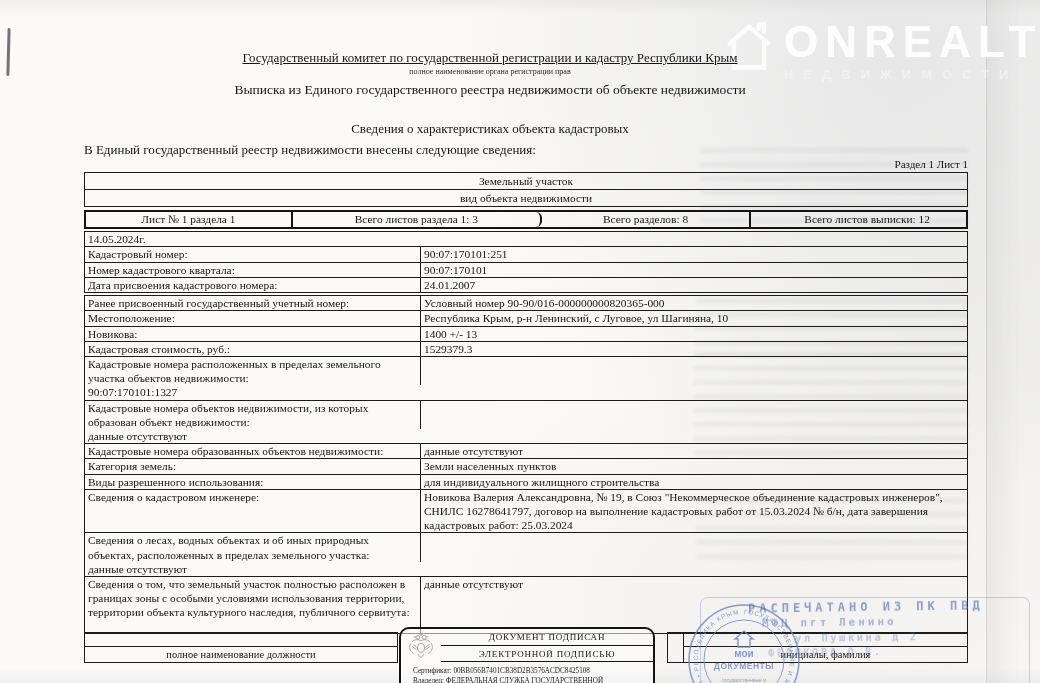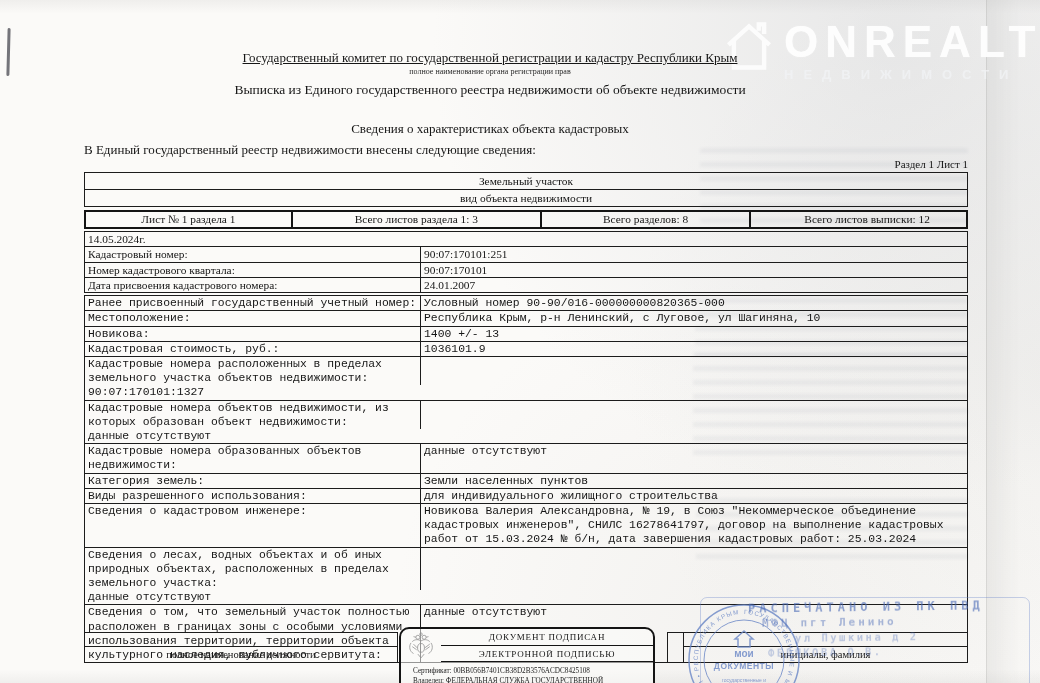--- a/index.html
+++ b/index.html
@@ -34,29 +34,29 @@
   .intro{top:142px;left:84px;font-size:13px;z-index:1;}
   .razdel{top:158px;left:760px;width:208px;text-align:right;font-size:11px;z-index:1;}
   
   .tbl{left:84px;width:884px;z-index:1;box-sizing:border-box;font-size:11.4px;line-height:14.2px;}
   .obj-tbl{top:172px;border:1px solid #1c1c1c;}
   .obj-row{height:16px;text-align:center;line-height:16px;}
   .obj-row.first{border-bottom:1px solid #1c1c1c;}
   .sheet-tbl{top:210px;border:2px solid #141414;display:flex;height:19px;}
   .sheet-cell{border-right:2px solid #141414;text-align:center;line-height:15px;box-sizing:border-box;}
   .sheet-cell:last-child{border-right:none;padding-left:17px;}
-  .sc1{width:23.5%;} .sc2{width:28.3%;} .sc3{width:23.8%;} .sc4{width:24.4%;}
+  .sc1{width:23.5%;} .sc2{width:28.3%;border-radius:6px;} .sc3{width:23.8%;} .sc4{width:24.4%;}
   .info-tbl{top:231px;border:1.5px solid #1c1c1c;}
-  .det-tbl{top:295px;border:1.5px solid #1c1c1c;font-family:Liberation Mono, monospace;}
+  .det-tbl{top:295px;border:1.5px solid #1c1c1c;}
   .trow{display:flex;border-top:1px solid #1c1c1c;box-sizing:border-box;}
   .trow:first-child{border-top:none;}
   .cell-full{flex:1;padding:0 3px;}
   .lbl{width:336px;border-right:1px solid #1c1c1c;padding:0 3px;box-sizing:border-box;}
   .val{flex:1;padding:0 3px;}
-  .r1{min-height:14.4px;} .r2{min-height:28.8px;flex-direction:column;} .r3{min-height:43.5px;} .r4{min-height:56.5px;}
+  .r1{min-height:14.4px;align-items:center;} .r2{min-height:28.8px;flex-direction:column;} .r3{min-height:43.5px;} .r4{min-height:56.5px;}
   
   .sig-tbl{top:632px;height:31px;border:1px solid #1c1c1c;z-index:1;box-sizing:border-box;background:transparent;}
   .sig-left{left:84px;width:314px;}
   .sig-right{left:667px;width:301px;display:flex;}
   .sig-narrow{width:16px;border-right:1px solid #1c1c1c;box-sizing:border-box;}
   .sig-main{flex:1;}
   .sig-row1{height:14px;border-bottom:1px solid #1c1c1c;box-sizing:border-box;}
   .sig-cap{height:15px;line-height:15px;text-align:center;font-size:10.5px;}
   .esign{left:399px;top:627px;width:256px;height:72px;border:2px solid #141414;border-radius:10px;
     z-index:2;box-sizing:border-box;background:rgba(252,252,250,.55);}
@@ -150,21 +150,21 @@
     <div class="trow r1">
       <div class="lbl">Местоположение:</div>
       <div class="val">Республика Крым, р-н Ленинский, с Луговое, ул Шагиняна, 10</div>
     </div>
     <div class="trow r1">
       <div class="lbl">Новикова:</div>
       <div class="val">1400 +/- 13</div>
     </div>
     <div class="trow r1">
       <div class="lbl">Кадастровая стоимость, руб.:</div>
-      <div class="val">1036101.9</div>
+      <div class="val">1529379.3</div>
     </div>
     <div class="trow r2">
       <div class="lbl">Кадастровые номера расположенных в пределах земельного участка объектов недвижимости:</div>
       <div class="val">90:07:170101:1327</div>
     </div>
     <div class="trow r2">
       <div class="lbl">Кадастровые номера объектов недвижимости, из которых образован объект недвижимости:</div>
       <div class="val">данные отсутствуют</div>
     </div>
     <div class="trow r1">

